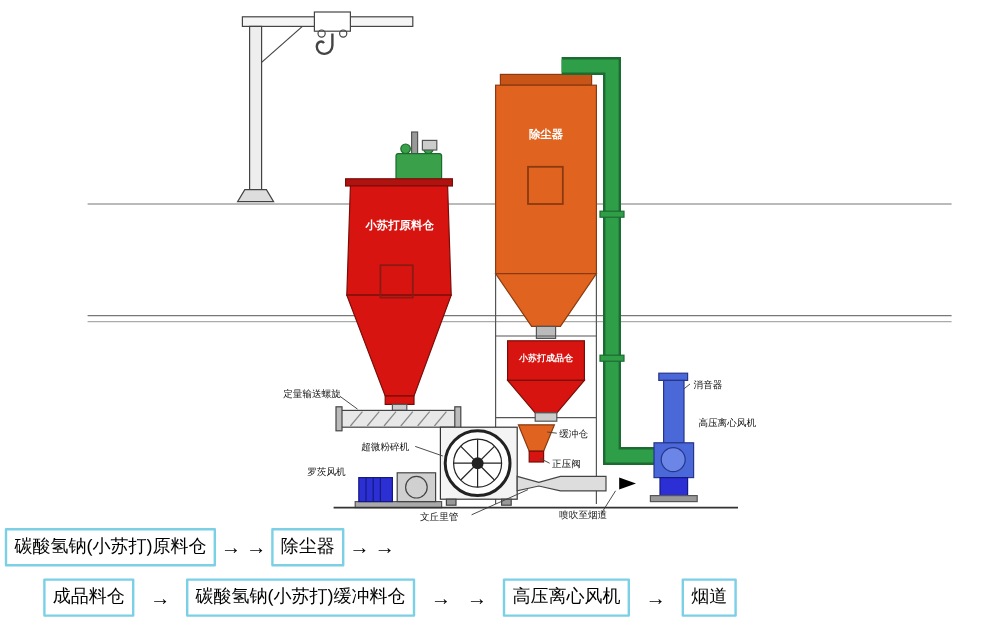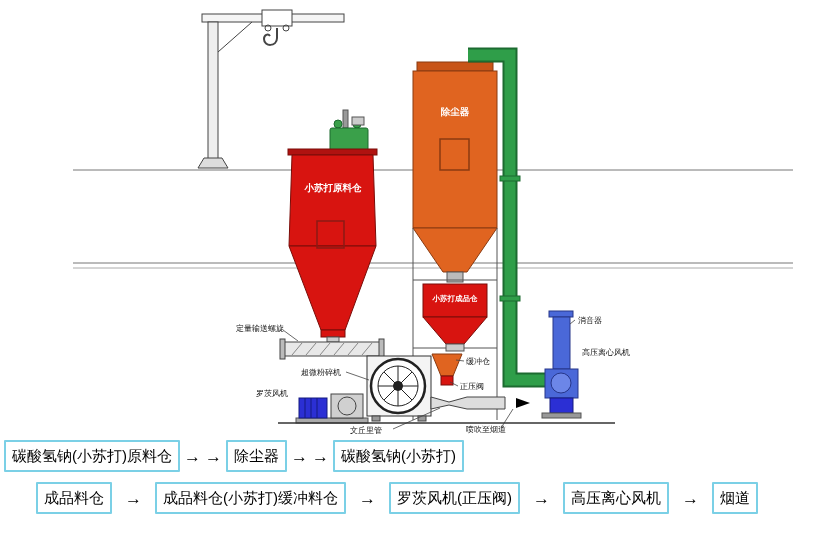--- a/index.html
+++ b/index.html
@@ -163,28 +163,26 @@
   </div>
 
   <div class="flow">
     <div class="flow-row">
       <div class="flow-box">碳酸氢钠(小苏打)原料仓</div>
       <span class="flow-arrow">→</span>
       <span class="flow-arrow">→</span>
       <div class="flow-box">除尘器</div>
       <span class="flow-arrow">→</span>
       <span class="flow-arrow">→</span>
-      <div class="flow-box">碳酸氢钠(小苏打)</div>
     </div>
     <div class="flow-row flow-row-2">
       <div class="flow-box">成品料仓</div>
       <span class="flow-arrow">→</span>
-      <div class="flow-box">成品料仓(小苏打)缓冲料仓</div>
+      <div class="flow-box">碳酸氢钠(小苏打)缓冲料仓</div>
       <span class="flow-arrow">→</span>
-      <div class="flow-box">罗茨风机(正压阀)</div>
       <span class="flow-arrow">→</span>
       <div class="flow-box">高压离心风机</div>
       <span class="flow-arrow">→</span>
       <div class="flow-box">烟道</div>
     </div>
   </div>
 
 </div>
 
 </body></html>

